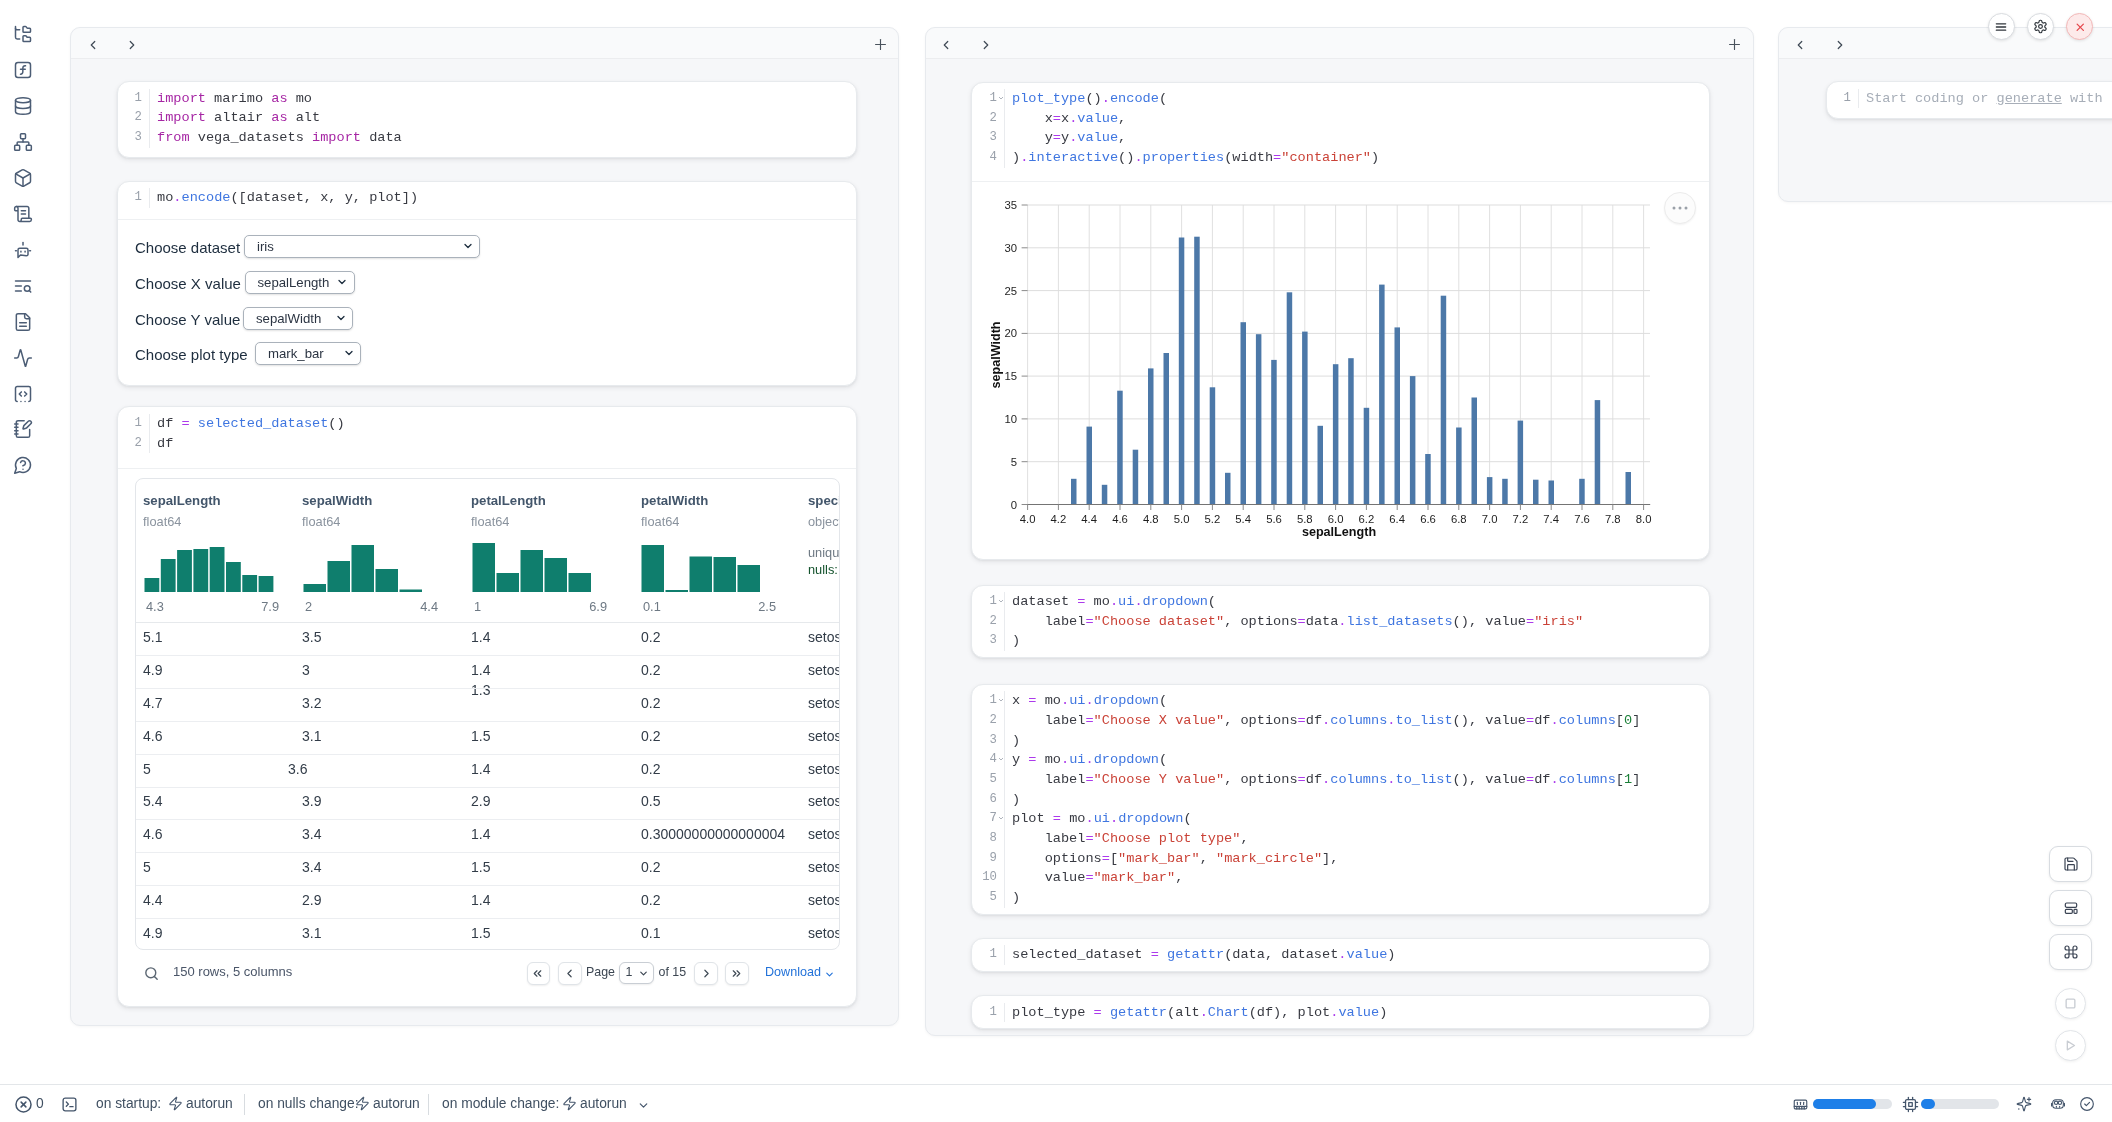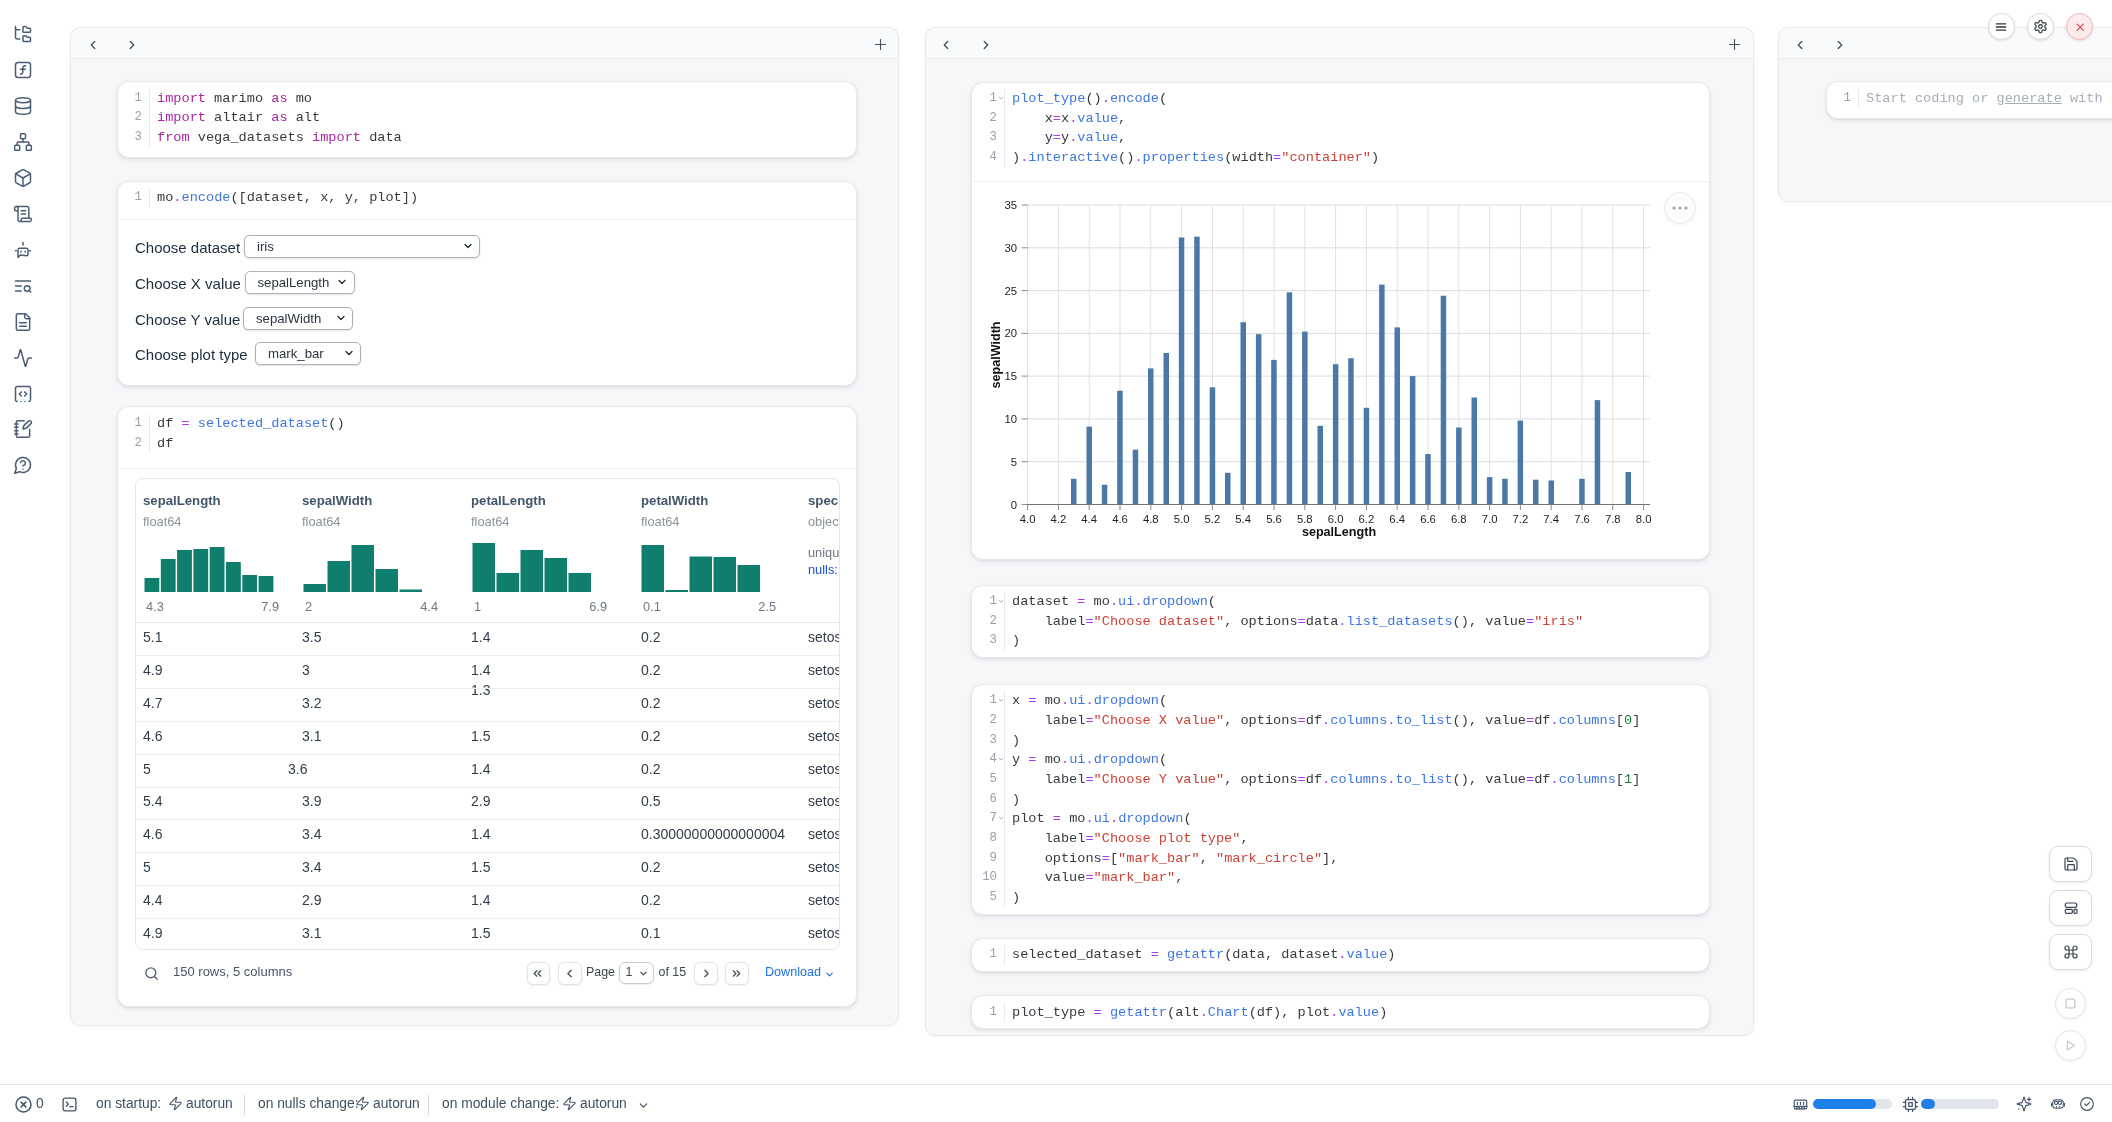--- a/index.html
+++ b/index.html
@@ -205,21 +205,21 @@
           <rect x="96.5" y="32.0" width="22.5" height="19.0" fill="#0f7e6d"></rect>
         </svg>
         <svg style="position:absolute;left:505px;top:61.6px" width="135" height="51">
           <rect x="0.5" y="4.0" width="22.5" height="47.0" fill="#0f7e6d"></rect>
           <rect x="24.5" y="49.0" width="22.5" height="2.0" fill="#0f7e6d"></rect>
           <rect x="48.5" y="15.5" width="22.5" height="35.5" fill="#0f7e6d"></rect>
           <rect x="72.5" y="16.0" width="22.5" height="35.0" fill="#0f7e6d"></rect>
           <rect x="96.5" y="24.0" width="22.5" height="27.0" fill="#0f7e6d"></rect>
         </svg>
         <div class="ttype" style="position:absolute;left:672px;top:66px;color:#6e7984">unique:</div>
-        <div class="ttype" style="position:absolute;left:672px;top:83px;color:#1d4ed8">nulls:</div>
+        <div class="ttype" style="position:absolute;left:672px;top:83px;color:#14532d">nulls:</div>
         <div class="rangel" style="position:absolute;left:10px;top:120px">4.3</div>
         <div class="rangel" style="position:absolute;left:8px;top:120px;width:135px;text-align:right">7.9</div>
         <div class="rangel" style="position:absolute;left:169px;top:120px">2</div>
         <div class="rangel" style="position:absolute;left:167px;top:120px;width:135px;text-align:right">4.4</div>
         <div class="rangel" style="position:absolute;left:338px;top:120px">1</div>
         <div class="rangel" style="position:absolute;left:336px;top:120px;width:135px;text-align:right">6.9</div>
         <div class="rangel" style="position:absolute;left:507px;top:120px">0.1</div>
         <div class="rangel" style="position:absolute;left:505px;top:120px;width:135px;text-align:right">2.5</div>
         <div style="position:absolute;left:0;top:143px;width:705px;height:1px;background:#e6e9ec"></div>
         <div class="tval" style="position:absolute;left:7px;top:149.8px">5.1</div>

